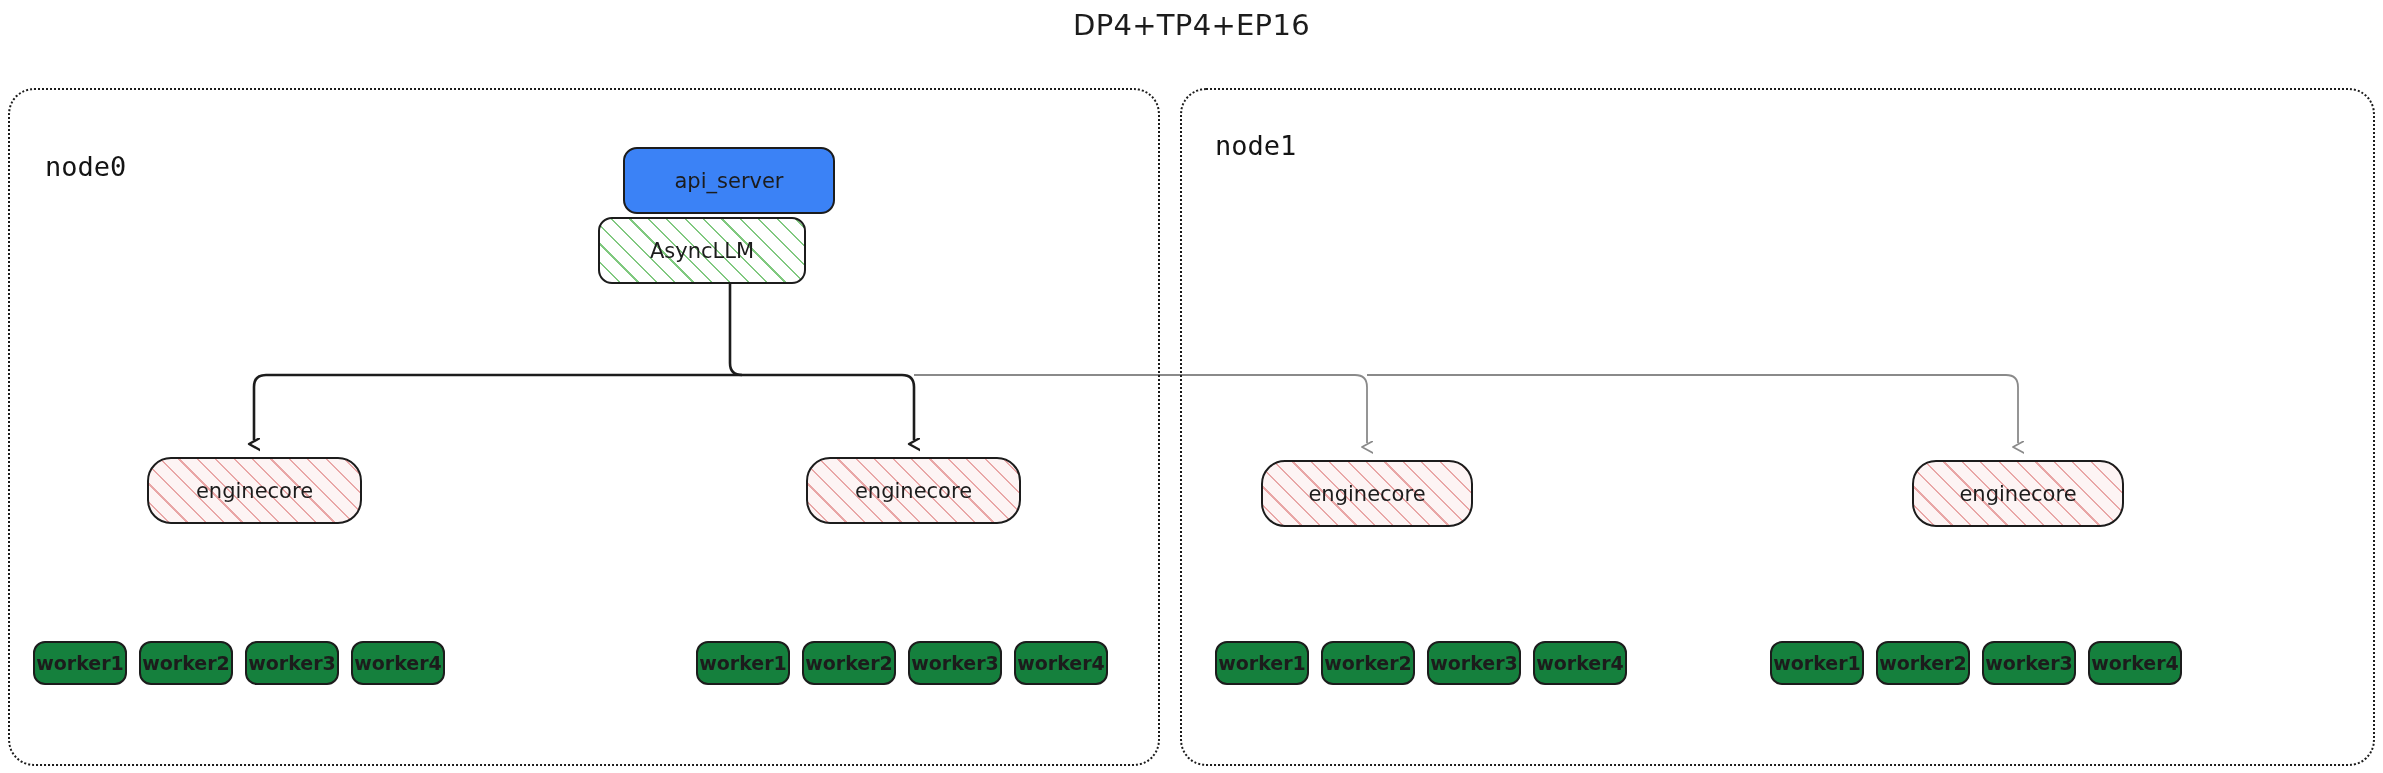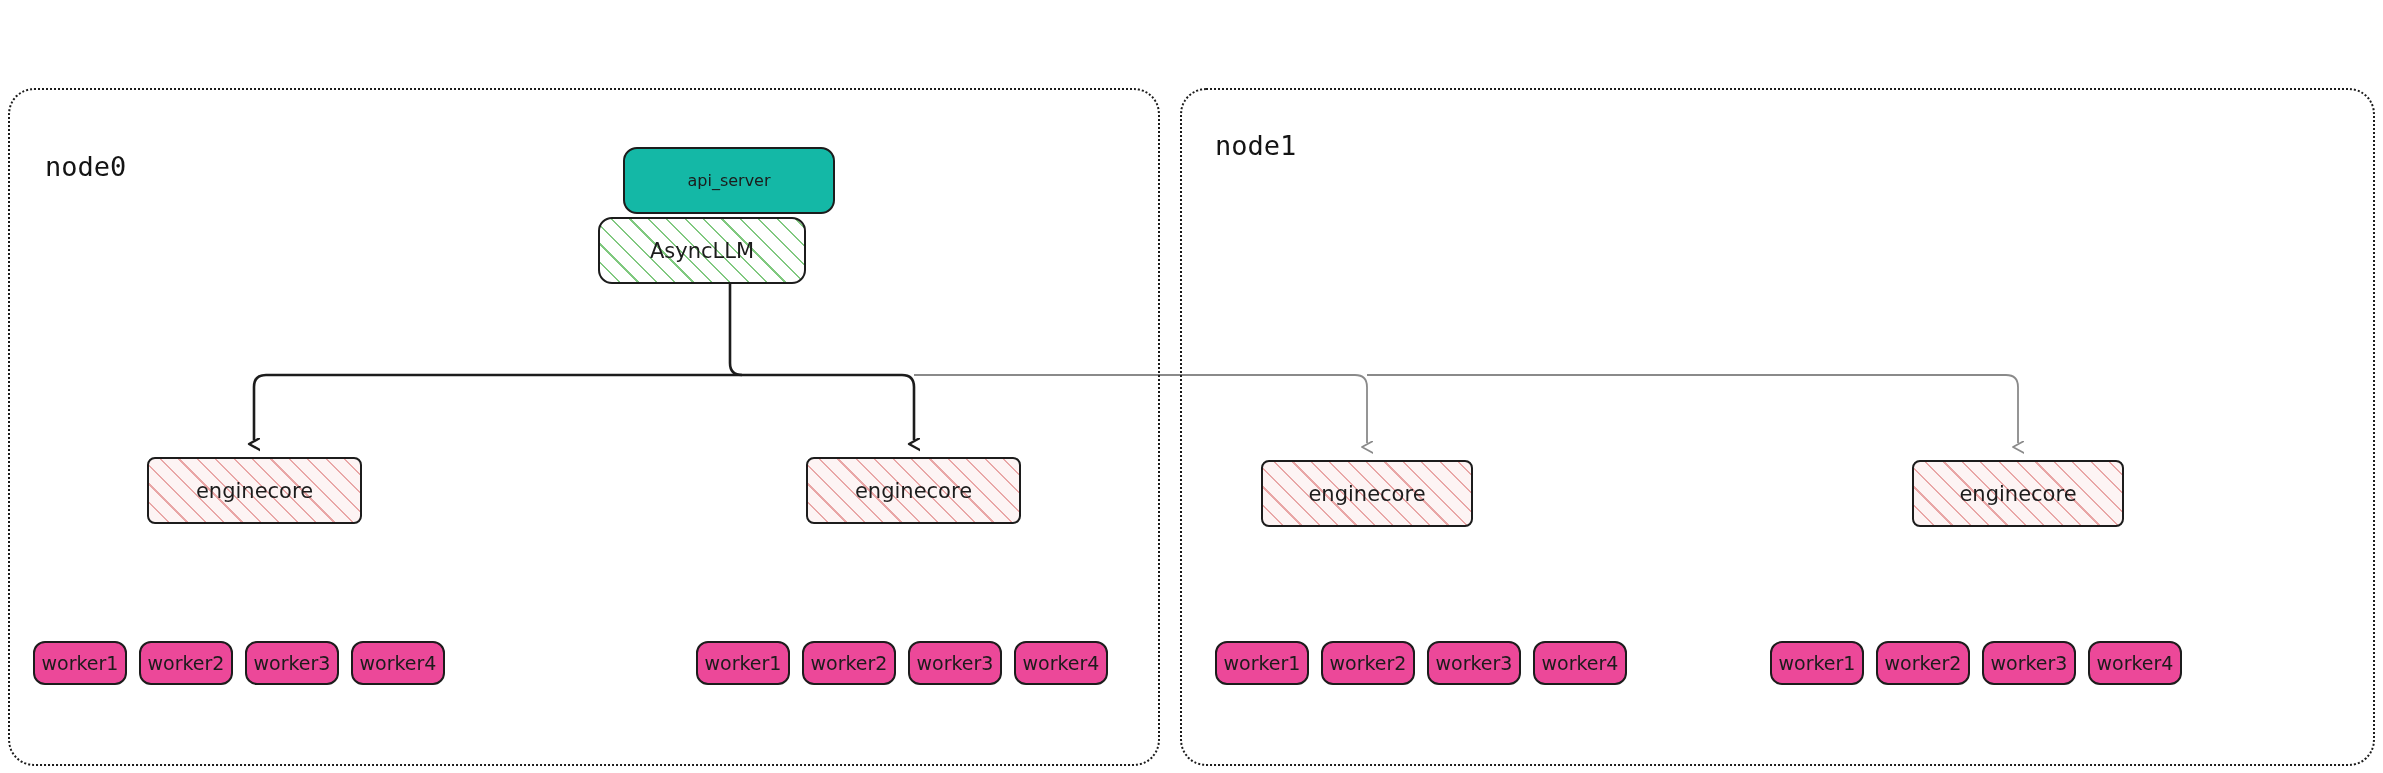--- a/index.html
+++ b/index.html
@@ -59,66 +59,68 @@
   .box {
     position: absolute;
     box-sizing: border-box;
     display: flex;
     align-items: center;
     justify-content: center;
     color: #1c1c1c;
     white-space: nowrap;
   }
   .box-plain {
-    background: #14b8a6;
+    background: #3b82f6;
     border: 2.6px solid #1c1c1c;
     border-radius: 14px;
-    font-size: 16px;
+    font-size: 21px;
   }
   .box-asyncllm {
     border: 2.6px solid #1c1c1c;
     border-radius: 14px;
     font-size: 21px;
     background-color: #ffffff;
     background-image: repeating-linear-gradient(
       45deg,
       rgba(106,191,105,0.85) 0px,
       rgba(106,191,105,0.85) 1.6px,
       rgba(255,255,255,0) 1.6px,
       rgba(255,255,255,0) 13px
     );
   }
   .box-enginecore {
     border: 2.8px solid #1c1c1c;
-    border-radius: 8px;
+    border-radius: 24px;
     font-size: 21px;
     background-color: #fdf4f4;
     background-image: repeating-linear-gradient(
       45deg,
       rgba(226,140,140,0.75) 0px,
       rgba(226,140,140,0.75) 1.6px,
       rgba(255,255,255,0) 1.6px,
       rgba(255,255,255,0) 13px
     );
   }
   .box-worker {
-    background: #ec4899;
+    background: #15803d;
     border: 2.6px solid #1c1c1c;
     border-radius: 12px;
     font-size: 19px;
+    font-weight: bold;
   }
   .box-label {
     pointer-events: none;
   }
 </style>
 </head>
 <body>
 
 <div id="canvas">
 
+  <div class="diagram-title">DP4+TP4+EP16</div>
 
   <svg id="svg-layer" viewBox="0 0 2383 773">
     <defs>
       <marker id="arrow-dark" markerWidth="14" markerHeight="14" refX="2" refY="6" orient="auto" markerUnits="userSpaceOnUse">
         <path d="M 0 0 L 6 11 L 12 0" fill="none" stroke="#1c1c1c" stroke-width="2.4" stroke-linecap="round" stroke-linejoin="round"></path>
       </marker>
       <marker id="arrow-gray" markerWidth="14" markerHeight="14" refX="2" refY="6" orient="auto" markerUnits="userSpaceOnUse">
         <path d="M 0 0 L 6 11 L 12 0" fill="none" stroke="#8a8a8a" stroke-width="1.7" stroke-linecap="round" stroke-linejoin="round"></path>
       </marker>
     </defs>

